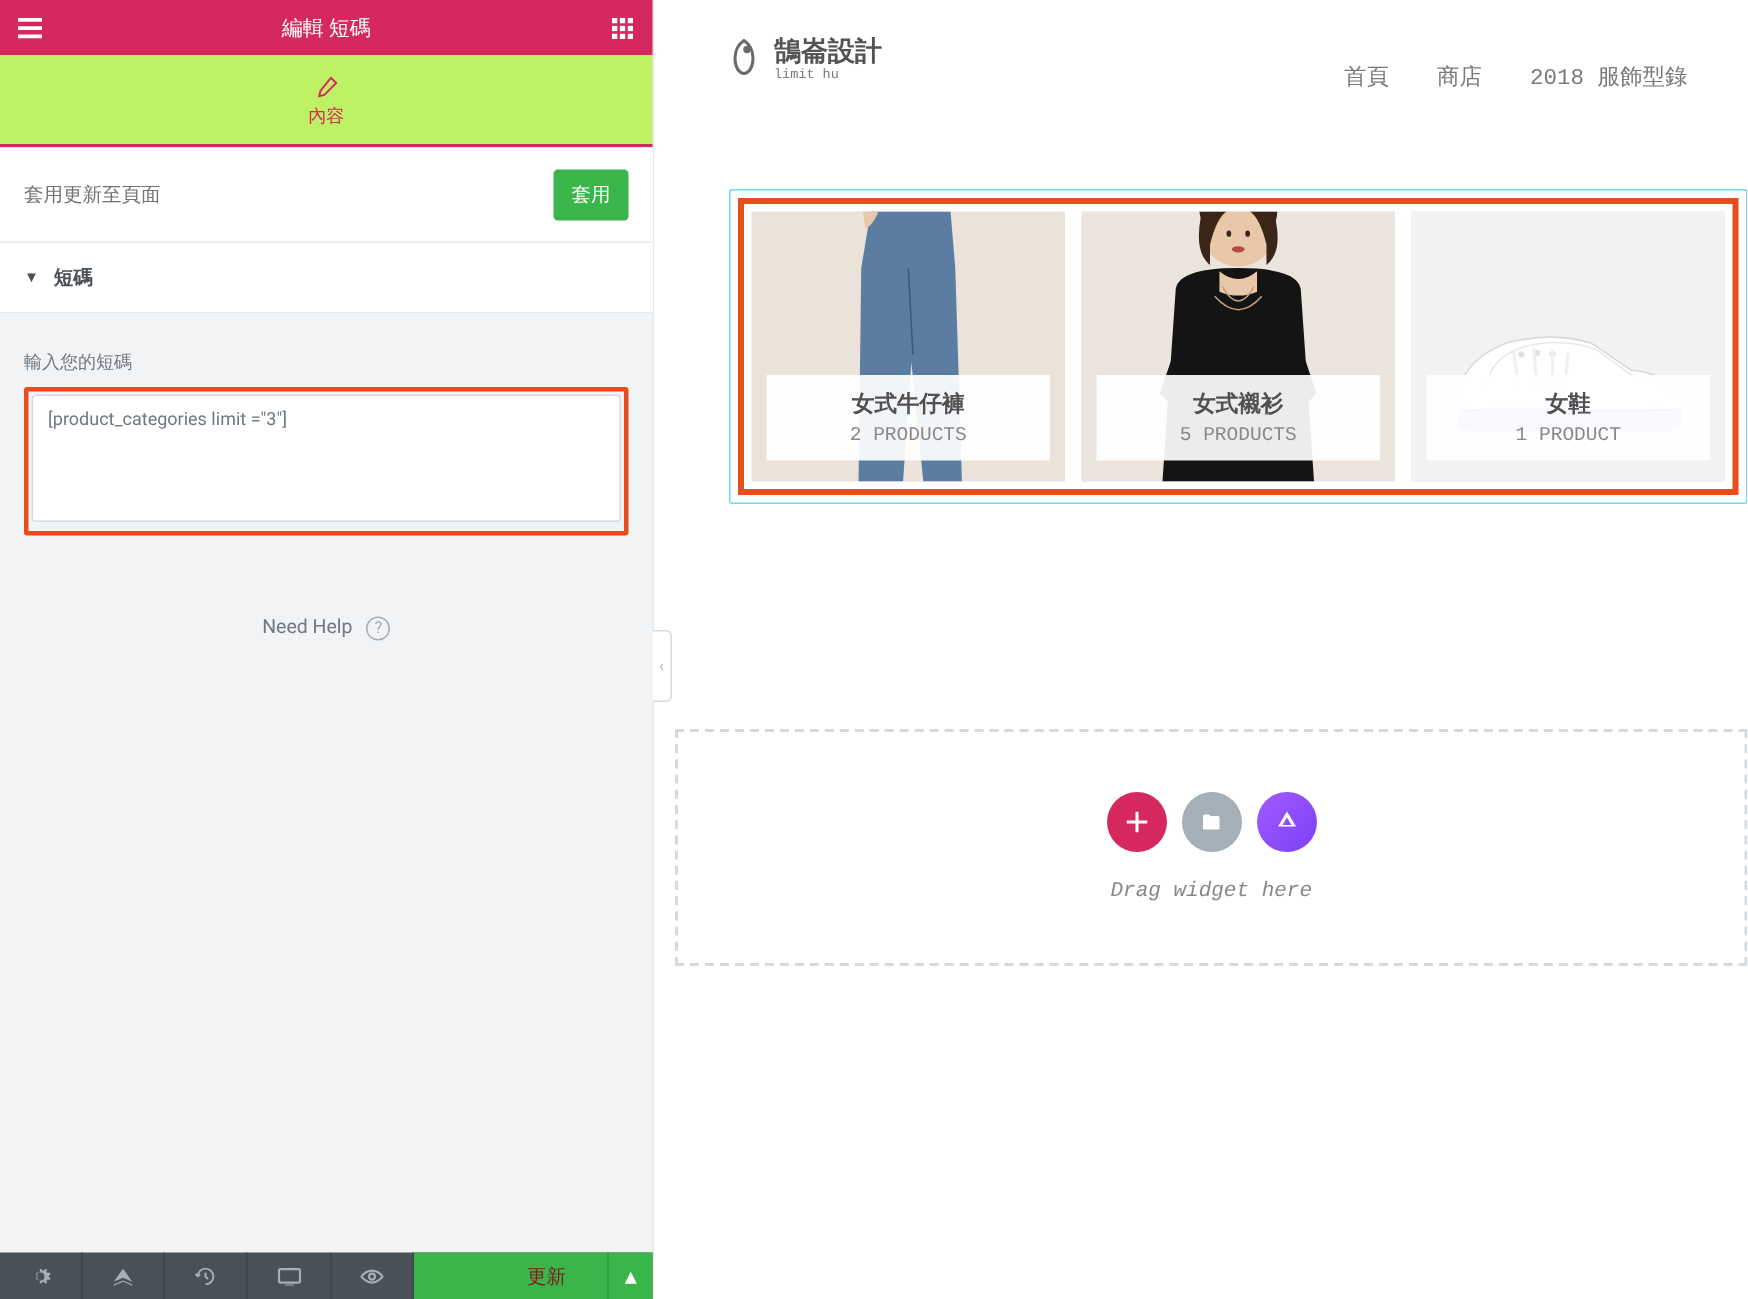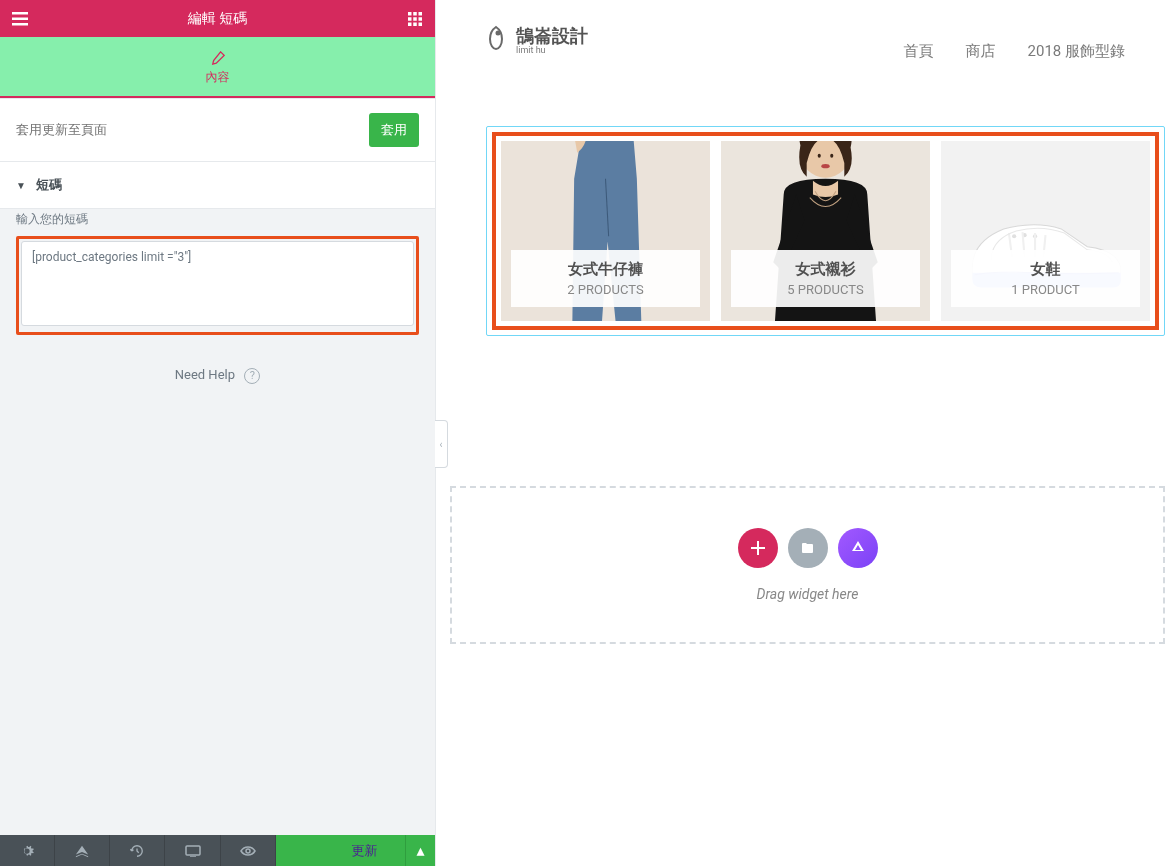--- a/index.html
+++ b/index.html
@@ -12,47 +12,47 @@
     
     .sidebar-header { background: #d5295d; color: #fff; height: 37px; display: flex; align-items: center; justify-content: space-between; padding: 0 10px; }
     .sidebar-header .menu-icon, .sidebar-header .grid-icon { width: 20px; height: 20px; display: flex; align-items: center; justify-content: center; cursor: pointer; }
     .sidebar-header .title { font-size: 14px; font-weight: 500; }
     
     .tabs { display: flex; background: #fff; border-bottom: 1px solid #e6e9ec; }
     .tab { flex: 1; padding: 14px 0 12px; text-align: center; font-size: 12px; color: #6d7882; cursor: pointer; position: relative; }
     .tab.active { color: #d5295d; }
     .tab.active::after { content: ''; position: absolute; bottom: 0; left: 0; right: 0; height: 2px; background: #d5295d; }
     .tab svg { display: block; margin: 0 auto 4px; }
-    .tab.white { background: #86efac; }
+    .tab.white { background: #bef264; }
     .tab.grey { background: #e6e9ec; }
     
     .apply-bar { display: flex; align-items: center; justify-content: space-between; padding: 14px 16px; background: #fff; border-bottom: 1px solid #e6e9ec; }
     .apply-bar .label { font-size: 13px; color: #737373; }
     .apply-btn { background: #39b54a; color: #fff; border: none; padding: 8px 12px; border-radius: 3px; font-size: 13px; cursor: pointer; }
     
     .section-header { display: flex; align-items: center; gap: 10px; padding: 14px 16px; background: #fff; border-bottom: 1px solid #e6e9ec; font-size: 13px; font-weight: 600; color: #495157; cursor: pointer; }
     .chevron { font-size: 10px; }
     
-    .field-group { padding: 2px 16px; }
+    .field-group { padding: 24px 16px; }
     .field-label { font-size: 12px; color: #6d7882; margin-bottom: 8px; display: block; }
     .shortcode-area { width: 100%; height: 85px; border: 1px solid #d5dadf; border-radius: 3px; padding: 8px 10px; font-size: 12px; color: #6d7882; font-family: inherit; resize: none; outline: none; }
     .highlight-box { border: 3px solid #e84e1b; padding: 2px; border-radius: 2px; }
     
     .need-help { text-align: center; padding: 30px 0; font-size: 13px; color: #6d7882; }
     .need-help .q { display: inline-block; width: 16px; height: 16px; border: 1px solid #a4afb7; border-radius: 50%; font-size: 11px; line-height: 14px; margin-left: 6px; color: #a4afb7; }
     
     .sidebar-footer { position: absolute; bottom: 0; left: 0; right: 0; display: flex; background: #495157; height: 31px; }
     .footer-icon { flex: 1; display: flex; align-items: center; justify-content: center; color: #a4afb7; cursor: pointer; border-right: 1px solid #3d4348; }
-    .update-btn { flex: 1.5; background: #39b54a; color: #4c1d95; display: flex; align-items: center; justify-content: center; font-size: 13px; cursor: pointer; padding-left: 48px; }
+    .update-btn { flex: 1.5; background: #39b54a; color: #7f1d1d; display: flex; align-items: center; justify-content: center; font-size: 13px; cursor: pointer; padding-left: 48px; }
     .caret-btn { width: 30px; background: #39b54a; display: flex; align-items: center; justify-content: center; color: #fff; cursor: pointer; border-left: 1px solid #2f9e3e; }
     
     .collapse-handle { position: absolute; right: -13px; top: 420px; width: 13px; height: 48px; background: #fff; border: 1px solid #d5dadf; border-left: none; border-radius: 0 4px 4px 0; display: flex; align-items: center; justify-content: center; cursor: pointer; font-size: 10px; color: #a4afb7; z-index: 10; }
     
     
-    .canvas { flex: 1; background: #fff; position: relative; overflow: hidden; }
+    .canvas { flex: 1; background: #fff; position: relative; overflow: hidden; font-family: Liberation Mono, monospace; }
     
     .site-header { display: flex; align-items: center; justify-content: space-between; padding: 20px 40px 20px 48px; }
     .logo { display: flex; align-items: center; gap: 8px; }
     .logo-svg { width: 24px; }
     .logo-text { font-size: 18px; font-weight: bold; color: #545454; line-height: 1; }
     .logo-sub { font-size: 9px; color: #7a7a7a; display: block; }
     .nav { display: flex; gap: 32px; font-size: 15px; color: #7a7a7a; }
     .nav-item { cursor: pointer; margin-top: 22px; }
     
     .widget-section { margin: 45px 0 0 50px; border: 1px solid #71d7f7; border-radius: 2px; padding: 5px; }

